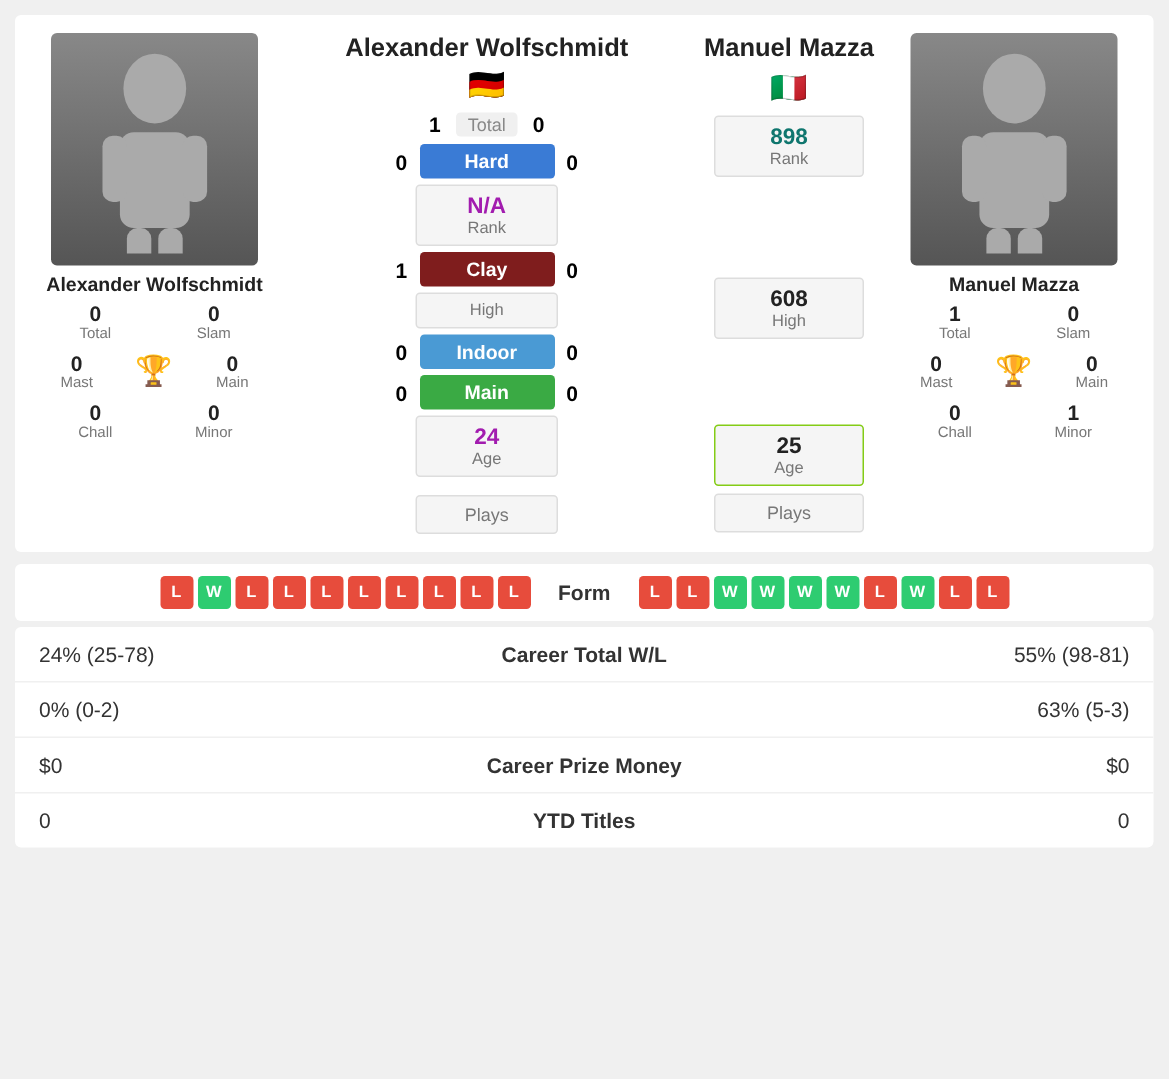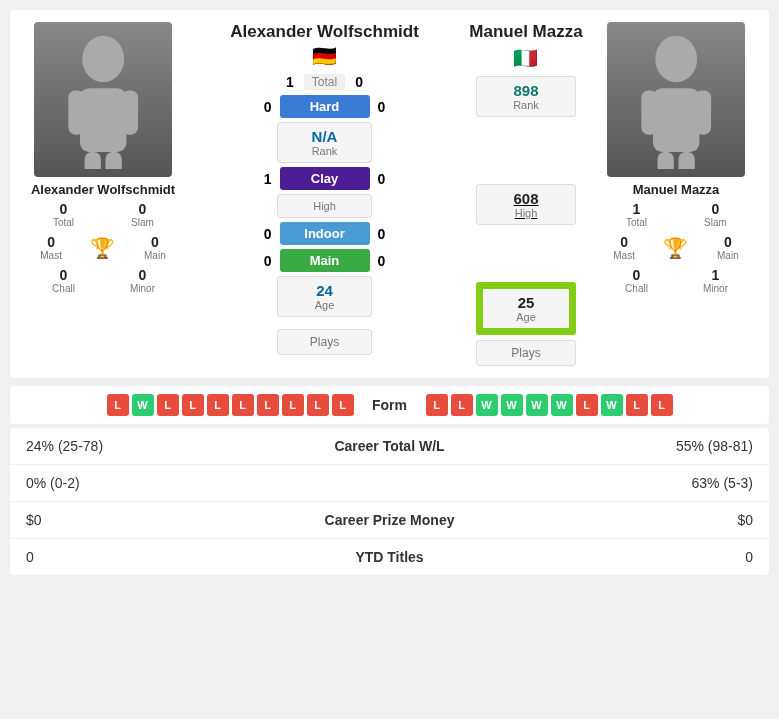--- a/index.html
+++ b/index.html
@@ -19,21 +19,21 @@
     .court-btn {
       min-width: 90px;
       padding: 4px 8px;
       border-radius: 3px;
       color: #fff;
       font-size: 13px;
       font-weight: bold;
       text-align: center;
     }
     .court-hard { background: #3a7bd5; text-align: center; }
-    .court-clay { background: #4c1d95; }
+    .court-clay { background: #7f1d1d; }
     .court-indoor { background: #4a9ad4; }
     .court-grass { background: #3aaa44; }
 
     
     .form-section {
       background: #fff;
       border-radius: 4px;
       margin-bottom: 4px;
       display: flex;
       align-items: center;
@@ -253,21 +253,21 @@
       background: #f5f5f5;
       border: 1px solid #ddd;
       border-radius: 3px;
       padding: 5px 10px;
       min-width: 95px;
       text-align: center;
     }
     .cc-info-val {
       font-size: 15px;
       font-weight: bold;
-      color: #0369a1;
+      color: #a21caf;
     }
     .cc-info-lbl {
       font-size: 11px;
       color: #777;
     }
   </style>
 </head>
 <body>
 
 <div class="container">
@@ -387,26 +387,26 @@
 
     <div style="display:flex;flex-direction:column;align-items:center;padding:0 4px;width:130px;">
       <div style="font-size:17px;font-weight:bold;color:#222;text-align:center;margin-bottom:4px;">Manuel Mazza</div>
       <div style="font-size:20px;margin-bottom:6px;">🇮🇹</div>
 
       <div style="background:#f5f5f5;border:1px solid #ddd;border-radius:3px;padding:5px 10px;text-align:center;min-width:100px;margin-bottom:67px;">
         <div style="font-size:15px;font-weight:bold;color:#0f766e;">898</div>
         <div style="font-size:11px;color:#777;">Rank</div>
       </div>
 
-      <div style="background:#f5f5f5;border:1px solid #ddd;border-radius:3px;padding:5px 10px;text-align:center;min-width:100px;margin-bottom:57px;text-decoration:underline;">
+      <div style="background:#f5f5f5;border:1px solid #ddd;border-radius:3px;padding:5px 10px;text-align:center;min-width:100px;margin-bottom:57px;">
         <div style="font-size:15px;font-weight:bold;color:#222;">608</div>
         <div style="font-size:11px;color:#777;">High</div>
       </div>
 
-      <div style="background:#f5f5f5;border:7px solid #84cc16;border-radius:3px;padding:5px 10px;text-align:center;min-width:100px;margin-bottom:5px;">
+      <div style="background:#f5f5f5;border:1px solid #84cc16;border-radius:3px;padding:5px 10px;text-align:center;min-width:100px;margin-bottom:5px;">
         <div style="font-size:15px;font-weight:bold;color:#222;">25</div>
         <div style="font-size:11px;color:#777;">Age</div>
       </div>
 
       <div style="background:#f5f5f5;border:1px solid #ddd;border-radius:3px;padding:5px 10px;text-align:center;min-width:100px;">
         <div style="font-size:12px;color:#777;">Plays</div>
       </div>
     </div>
 
     <div class="rp">

